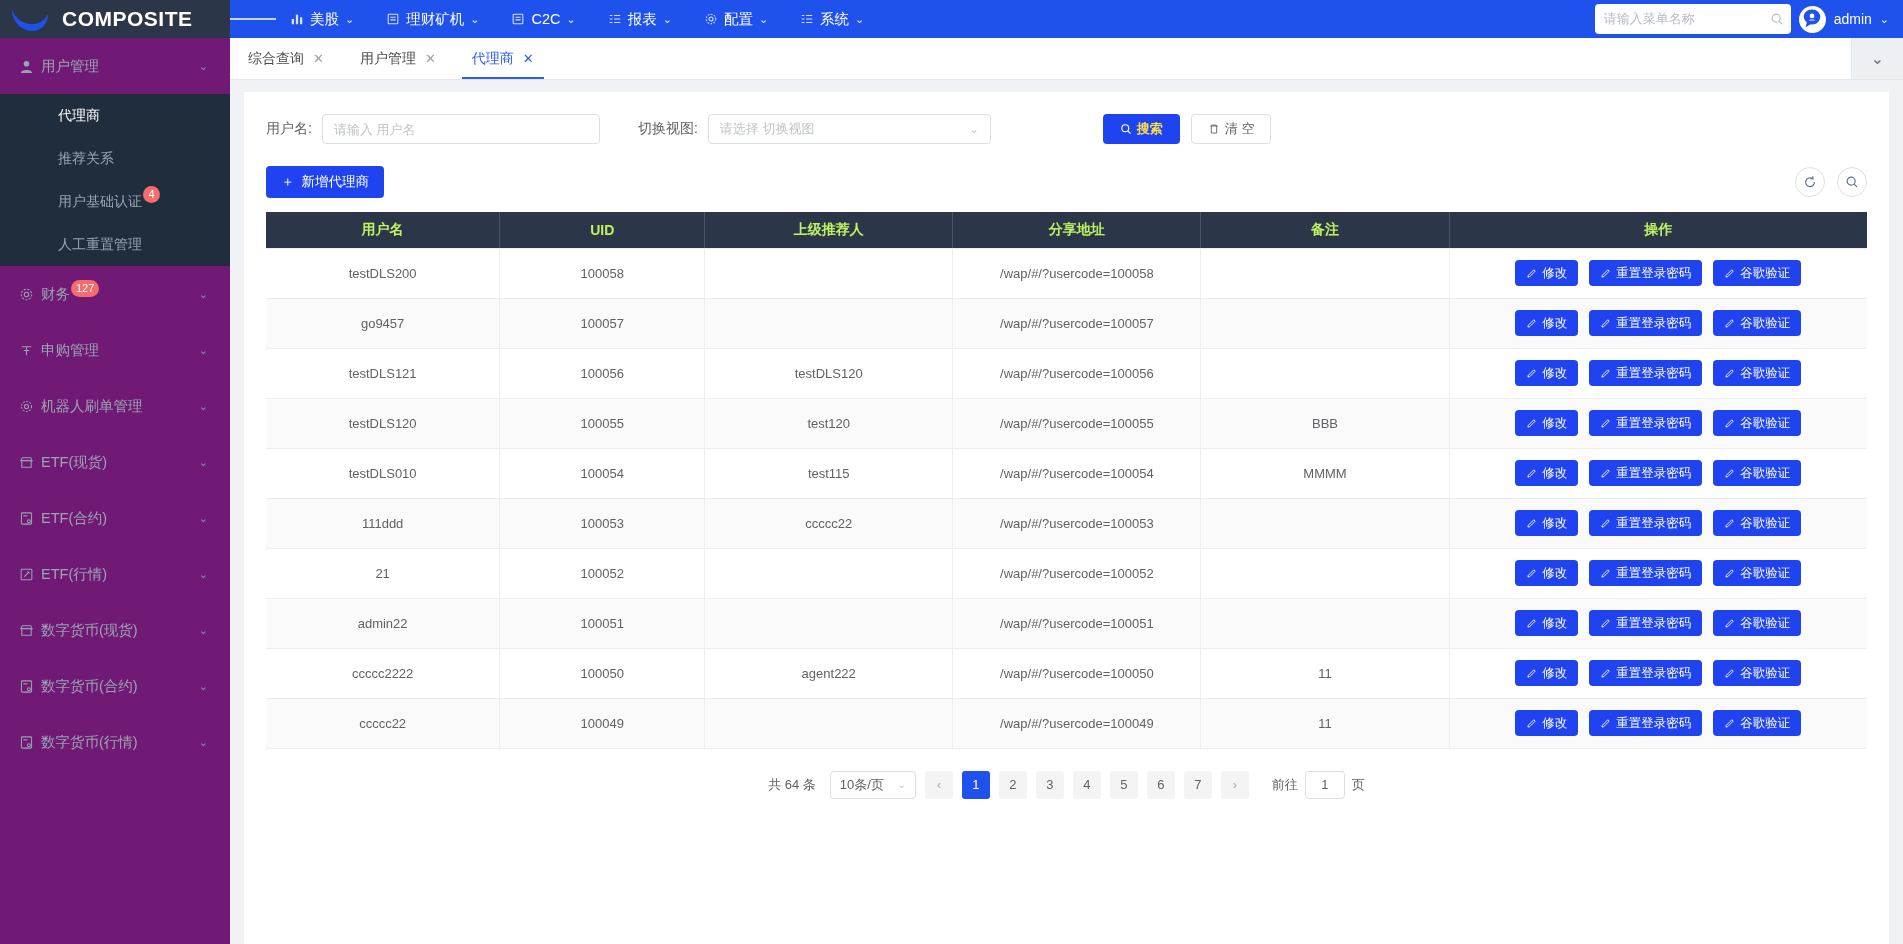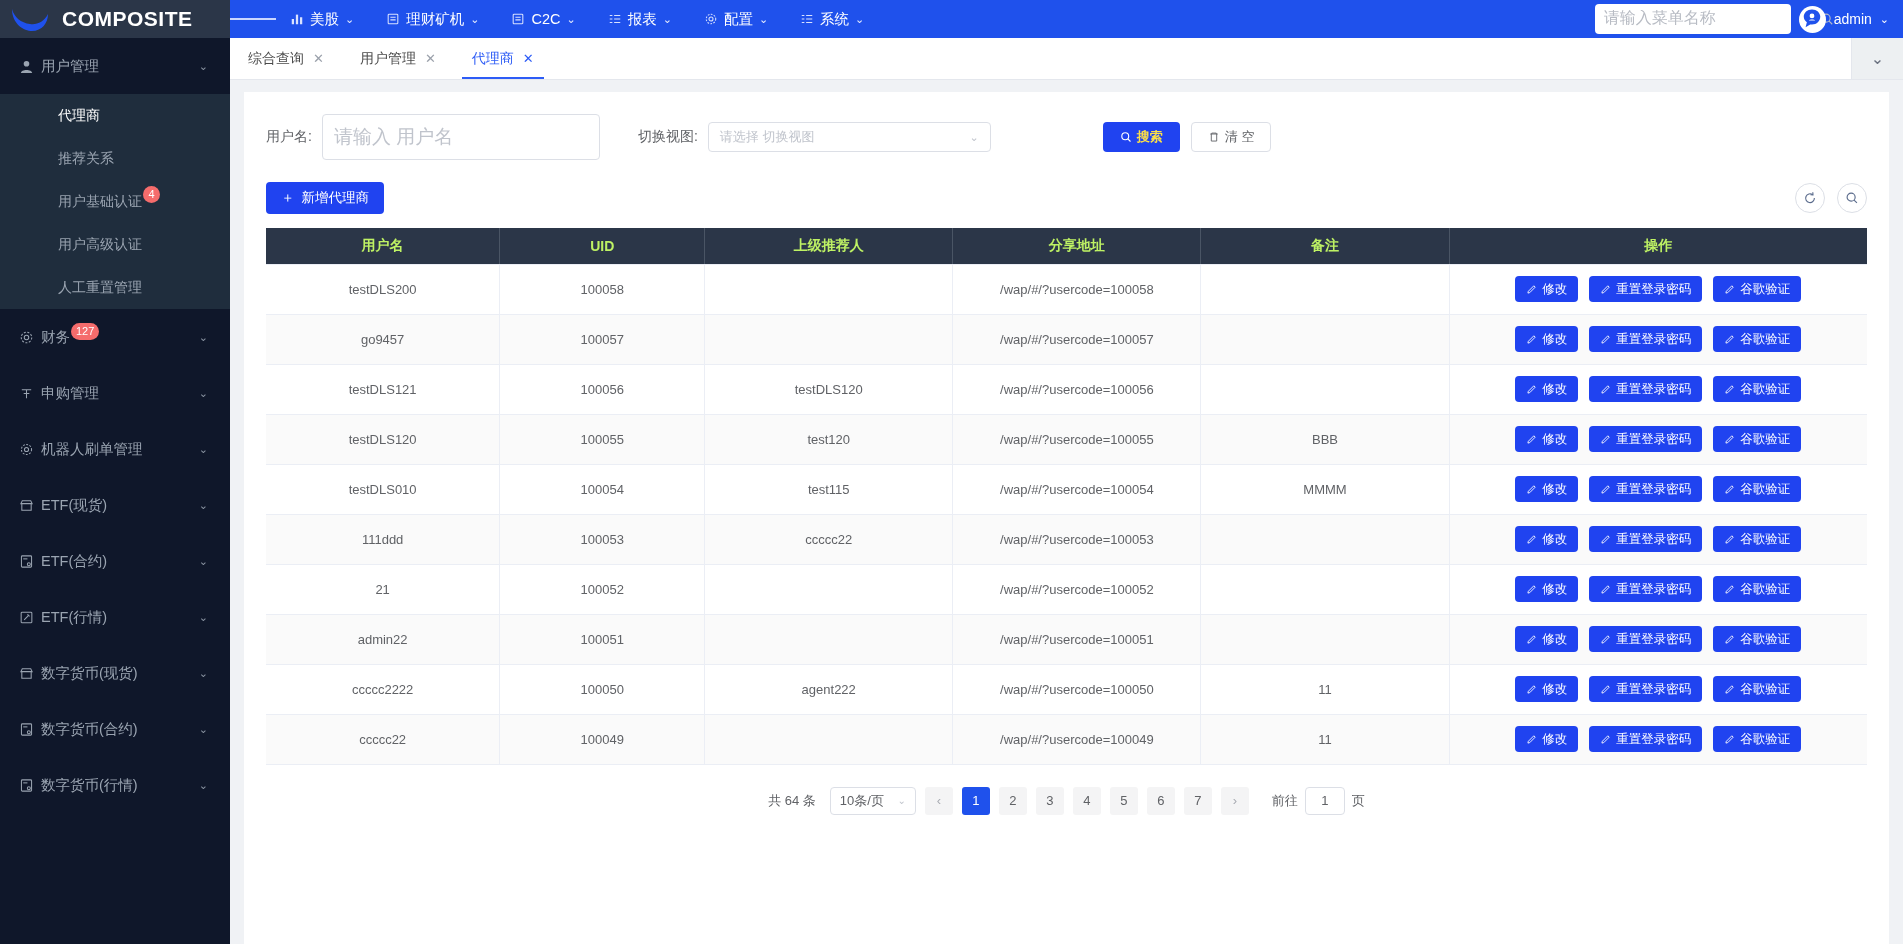--- a/index.html
+++ b/index.html
@@ -7,21 +7,21 @@
     width: 1903px; height: 944px;
     overflow: hidden;
     font-family: "Liberation Sans", "DejaVu Sans", sans-serif;
     background: #f0f2f5;
   }
   #app { display: flex; width: 1903px; height: 944px; position: relative; }
 
   
   .sidebar {
     width: 230px; min-width: 230px; height: 944px;
-    background: #0f172a;
+    background: #701a75;
     overflow: hidden;
     position: relative;
   }
   .logo-bar {
     height: 38px; background: #2b3648;
     display: flex; align-items: center; gap: 12px;
     padding-left: 10px;
   }
   .logo-mark {
     width: 40px; height: 26px; position: relative;
@@ -91,22 +91,22 @@
   }
   .nav-item .ni-caret { font-size: 11px; opacity: .9; }
   .nav-right { margin-left: auto; display: flex; align-items: center; gap: 8px; padding-right: 14px; }
   .menusearch {
     width: 196px; height: 30px; background: #ffffff;
     border-radius: 4px; display: flex; align-items: center;
     padding: 0 9px; gap: 6px;
   }
   .menusearch input {
     border: none; outline: none; flex: 1;
-    font-size: 16px; color: #a21caf;
-    font-family: Liberation Mono, monospace;
+    font-size: 13px; color: #a21caf;
+    font-family: Liberation Serif, serif;
     background: transparent;
   }
   .menusearch input::placeholder { color: #b8bcc4; }
   .avatar {
     width: 27px; height: 27px; border-radius: 50%;
     background: #ffffff; display: flex; align-items: center; justify-content: center;
   }
   .user-name { color: #fff; font-size: 14px; }
   .user-caret { color: #fff; font-size: 11px; }
 
@@ -145,23 +145,23 @@
   .card {
     background: #ffffff; height: 100%;
     padding: 22px 22px 0 22px;
     position: relative;
   }
 
   
   .searchform { display: flex; align-items: center; gap: 0; }
   .ff-label { font-size: 14px; color: #606266; margin-right: 10px; white-space: nowrap; }
   .ff-input {
-    width: 278px; height: 46px;
+    width: 278px; height: 30px;
     border: 1px solid #dcdfe6; border-radius: 4px;
-    padding: 0 11px; font-size: 19px; color: #606266;
+    padding: 0 11px; font-size: 13px; color: #606266;
     outline: none; background: #fff;
     font-family: "Liberation Sans", sans-serif;
   }
   .ff-input::placeholder { color: #c0c4cc; }
   .ff-gap { width: 38px; }
   .ff-select {
     width: 283px; height: 30px;
     border: 1px solid #dcdfe6; border-radius: 4px;
     display: flex; align-items: center; padding: 0 11px;
     font-size: 13px; color: #c0c4cc; background: #fff; cursor: pointer;
@@ -287,23 +287,20 @@
       <div class="submenu">
         <div class="sub-item active">
           <span>代理商</span>
         </div>
         <div class="sub-item">
           <span>推荐关系</span>
         </div>
         <div class="sub-item">
           <span>用户基础认证</span>
           <span class="badge">4</span>
-        </div>
-        <div class="sub-item">
-          <span>用户高级认证</span>
         </div>
         <div class="sub-item">
           <span>人工重置管理</span>
         </div>
       </div>
 
       <div class="menu-item">
         <span class="mi-icon">
           <svg width="15" height="15" viewBox="0 0 16 16" fill="none" stroke="#9aa4b1" stroke-width="1.1">
             <circle cx="8" cy="8" r="2.4"></circle>

